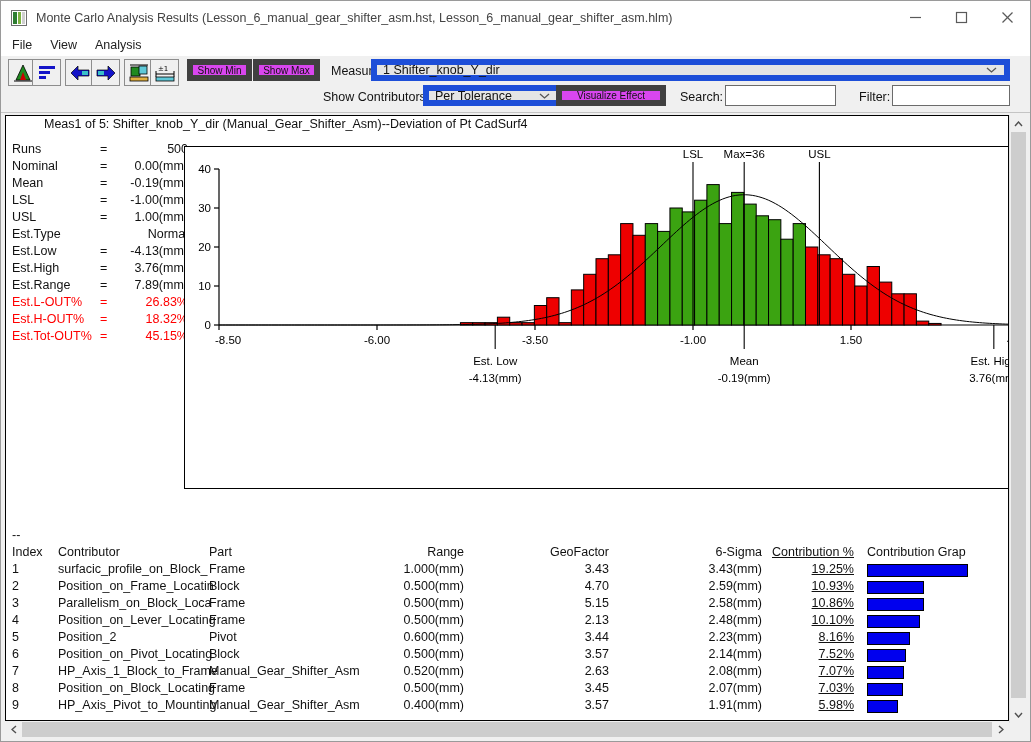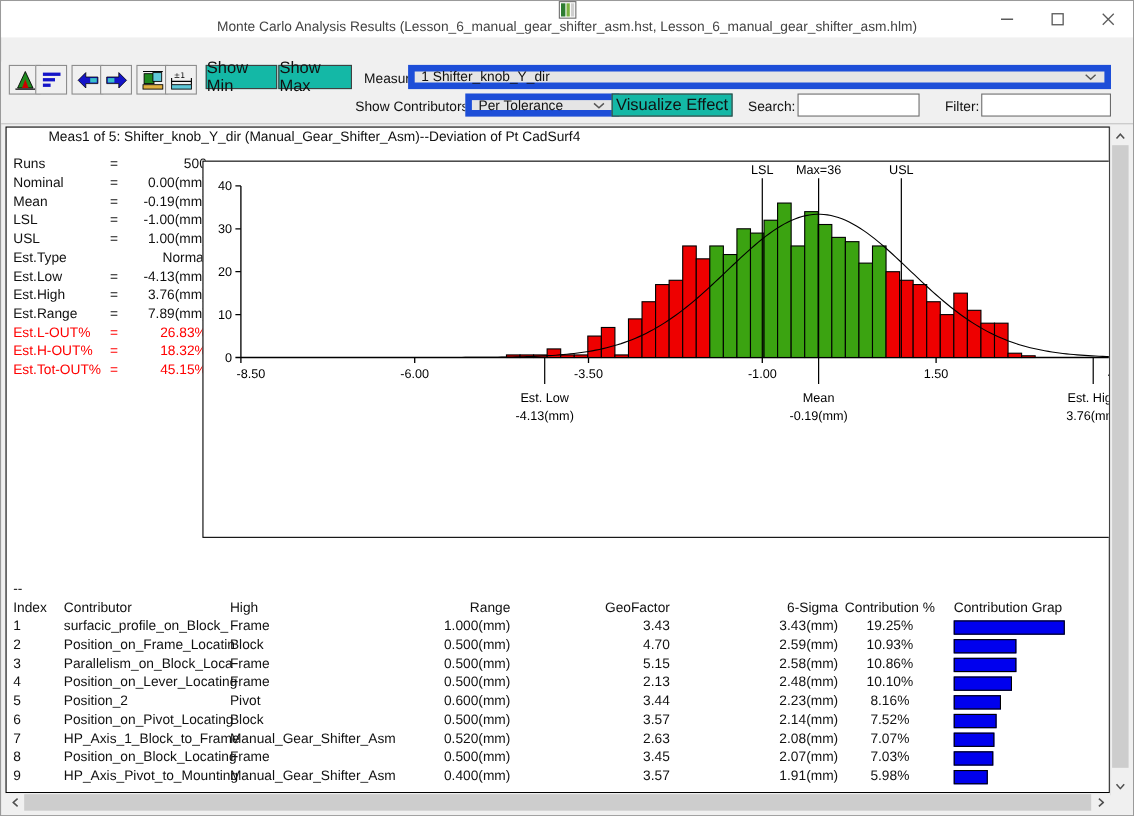--- a/index.html
+++ b/index.html
@@ -14,21 +14,21 @@
     position: relative;
     width: 1031px; height: 742px;
     background: #f0f0f0;
     border: 1px solid #9a9a9a;
   }
 
   
   #titlebar {
     position: absolute; left: 0; top: 0; width: 1029px; height: 33px;
     background: #ffffff;
-    display: flex; align-items: center; flex-direction: column;
+    display: flex; align-items: center;
   }
   #title-icon {
     width: 16px; height: 16px; margin-left: 10px; margin-right: 9px;
     background: #ffffff; border: 1px solid #6d6d6d;
     position: relative; flex: none;
   }
   #title-icon .g1 { position:absolute; left:1px; top:1px; width:4px; height:12px; background:#2e7d32; }
   #title-icon .g2 { position:absolute; left:6px; top:1px; width:3px; height:12px; background:#7cb342; }
   #title-icon .g3 { position:absolute; left:10px; top:1px; width:3px; height:12px; background:#cfcfcf; }
   #title-text {
@@ -55,22 +55,22 @@
     background: #f0f0f0;
     border-bottom: 1px solid #c4c4c4;
   }
   .tbtn {
     position: absolute; top: 0px; width: 29px; height: 27px;
     background: #f0f0f0; border: 1px solid #8d8d8d;
     display: flex; align-items: center; justify-content: center;
   }
   .pushbtn {
     position: absolute;
-    background: #14b8a6; border: 1px solid #404040;
-    font-size: 15px; color: #111;
+    background: #d946ef; border: 6px solid #404040;
+    font-size: 10px; color: #111;
     display: flex; align-items: center; justify-content: center;
   }
   .lbl { position: absolute; font-size: 12.5px; color: #111; }
   .combo {
     position: absolute; background: #e5e5e5; border: 6px solid #1d4ed8;
     font-size: 12.5px; color: #111; display: flex; align-items: center;
     padding-left: 6px;
   }
   .combo .chev {
     position: absolute; right: 7px; top: 50%; transform: translateY(-50%);
@@ -133,21 +133,21 @@
   #tbl { position: absolute; left: 6px; top: 412px; width: 980px; font-size: 12.5px; color:#111; }
   .tbl-title { height: 17px; white-space: nowrap; }
   .tbl-dash { height: 17px; }
   .trow { position: relative; height: 17px; white-space: nowrap; }
   .c-index { position: absolute; left: 0; }
   .c-contrib { position: absolute; left: 46px; }
   .c-part { position: absolute; left: 197px; }
   .c-range { position: absolute; left: 300px; width: 152px; text-align: right; }
   .c-geo   { position: absolute; left: 452px; width: 145px; text-align: right; }
   .c-sigma { position: absolute; left: 620px; width: 130px; text-align: right; }
-  .c-pct   { position: absolute; left: 752px; width: 90px; text-align: center; }
+  .c-pct   { position: absolute; left: 752px; width: 90px; text-align: right; text-decoration: underline; }
   .c-graph { position: absolute; left: 855px; top: 2px; height: 13px; }
   .c-graph .bar { height: 13px; background: #0000ee; border: 1px solid #000; }
   .hdr .c-contrib, .hdr .c-index, .hdr .c-part { color:#111; }
   .hdr .c-graph { position: absolute; left: 855px; top: 0; height: auto; }
 </style>
 </head>
 <body>
 
 <div id="app">
 
@@ -171,20 +171,25 @@
       </div>
       <div class="wbtn">
         <svg width="13" height="13" viewBox="0 0 13 13">
             <line x1="1.5" y1="1.5" x2="11.5" y2="11.5" stroke="#5a5a5a" stroke-width="1.2"></line>
             <line x1="11.5" y1="1.5" x2="1.5" y2="11.5" stroke="#5a5a5a" stroke-width="1.2"></line>
           </svg>
       </div>
     </div>
   </div>
 
+  <div id="menubar">
+    <div class="menu-item">File</div>
+    <div class="menu-item">View</div>
+    <div class="menu-item">Analysis</div>
+  </div>
 
   <div id="toolbar">
 
     <div class="tbtn" style="left:7px;top:3px;">
       <svg width="22" height="20" viewBox="0 0 22 20">
         <path d="M11 2 L18 17 L4 17 Z" fill="#1f8a1f" stroke="#000" stroke-width="0.8"></path>
         <path d="M8 17 L11 9 L14 17 Z" fill="#cc0000"></path>
         <line x1="2" y1="18" x2="20" y2="18" stroke="#000" stroke-width="1"></line>
       </svg>
     </div>
@@ -406,21 +411,21 @@
           <text x="808.832" y="218" text-anchor="middle" font-size="11.5" font-family="&quot;Liberation Sans&quot;, sans-serif" fill="#000">Est. High</text>
           <text x="808.832" y="235" text-anchor="middle" font-size="11.5" font-family="&quot;Liberation Sans&quot;, sans-serif" fill="#000">3.76(mm)</text>
         </svg>
     </div>
 
     <div id="tbl">
       <div class="tbl-dash">--</div>
       <div class="trow hdr">
         <span class="c-index">Index</span>
         <span class="c-contrib">Contributor</span>
-        <span class="c-part">High</span>
+        <span class="c-part">Part</span>
         <span class="c-range">Range</span>
         <span class="c-geo">GeoFactor</span>
         <span class="c-sigma">6-Sigma</span>
         <span class="c-pct">Contribution %</span>
         <span class="c-graph">Contribution Grap</span>
       </div>
       <div id="tbl-rows">
           <div class="trow">
             <span class="c-index">1</span>
             <span class="c-contrib">surfacic_profile_on_Block_</span>

